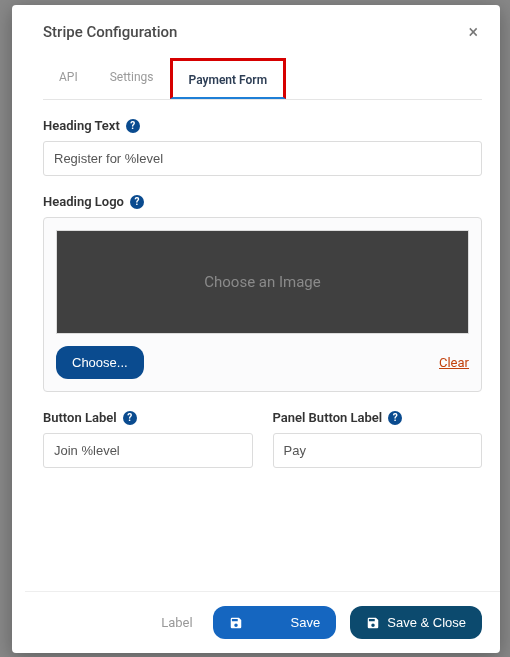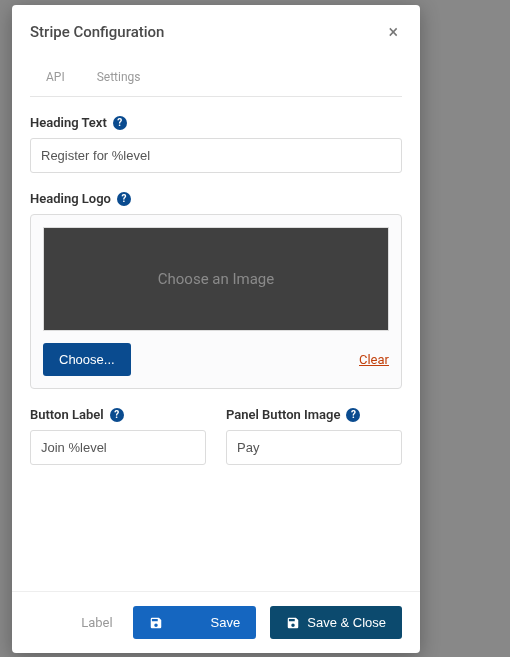--- a/index.html
+++ b/index.html
@@ -9,27 +9,28 @@
     width: 510px;
     height: 657px;
     overflow: hidden;
     font-size: 14px;
     color: #333;
   }
   .modal {
     position: absolute;
     left: 12px;
     top: 5px;
-    width: 408px;
+    width: 488px;
     height: 648px;
     background: #fff;
     border-radius: 4px;
     box-shadow: 0 4px 20px rgba(0,0,0,0.3);
     display: flex;
     flex-direction: column;
+    padding-left: 13px;
   }
   .modal-header {
     padding: 14px 18px 10px 18px;
     display: flex;
     align-items: center;
     justify-content: space-between;
   }
   .modal-title {
     font-size: 15px;
     font-weight: 500;
@@ -114,21 +115,21 @@
     margin-bottom: 12px;
   }
   .image-actions {
     display: flex;
     justify-content: space-between;
     align-items: center;
   }
   .btn {
     padding: 9px 16px;
     border: none;
-    border-radius: 3px;
+    border-radius: 12px;
     font-size: 13px;
     cursor: pointer;
     display: inline-flex;
     align-items: center;
     gap: 7px;
   }
   .btn-primary { background: #0a4b8f; color: #fff; }
   .btn-blue { background: #1566c0; color: #fff; gap: 48px; }
   .btn-green { background: #0c4a6e; color: #fff; }
   .link-muted {
@@ -170,20 +171,21 @@
   <div class="modal-header">
     <div class="modal-title">Stripe Configuration</div>
     <div class="close-x">×</div>
   </div>
 
   <div class="modal-body">
 
     <div class="tabs">
       <div class="tab">API</div>
       <div class="tab">Settings</div>
+      <div class="tab active highlight-box">Payment Form</div>
     </div>
 
     <div class="field-group">
       <div class="field-label">
         <span>Heading Text</span>
         <span class="help-icon">?</span>
       </div>
       <input class="text-input" type="text" value="Register for %level" style="">
     </div>
 
@@ -204,21 +206,21 @@
     <div class="two-col">
       <div class="field-group">
         <div class="field-label">
           <span>Button Label</span>
           <span class="help-icon">?</span>
         </div>
         <input class="text-input" type="text" value="Join %level" style="">
       </div>
       <div class="field-group">
         <div class="field-label">
-          <span>Panel Button Image</span>
+          <span>Panel Button Label</span>
           <span class="help-icon">?</span>
         </div>
         <input class="text-input" type="text" value="Pay" style="">
       </div>
     </div>
 
   </div>
 
   <div class="modal-footer">
     <span class="footer-close">Label</span>

